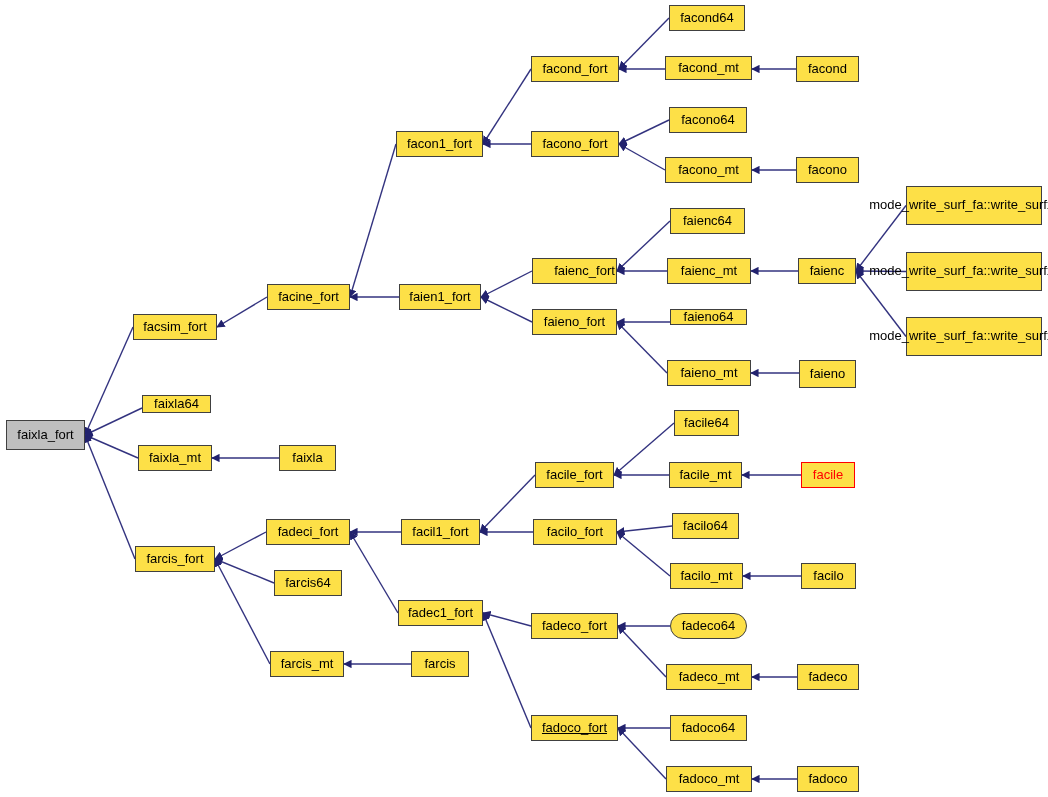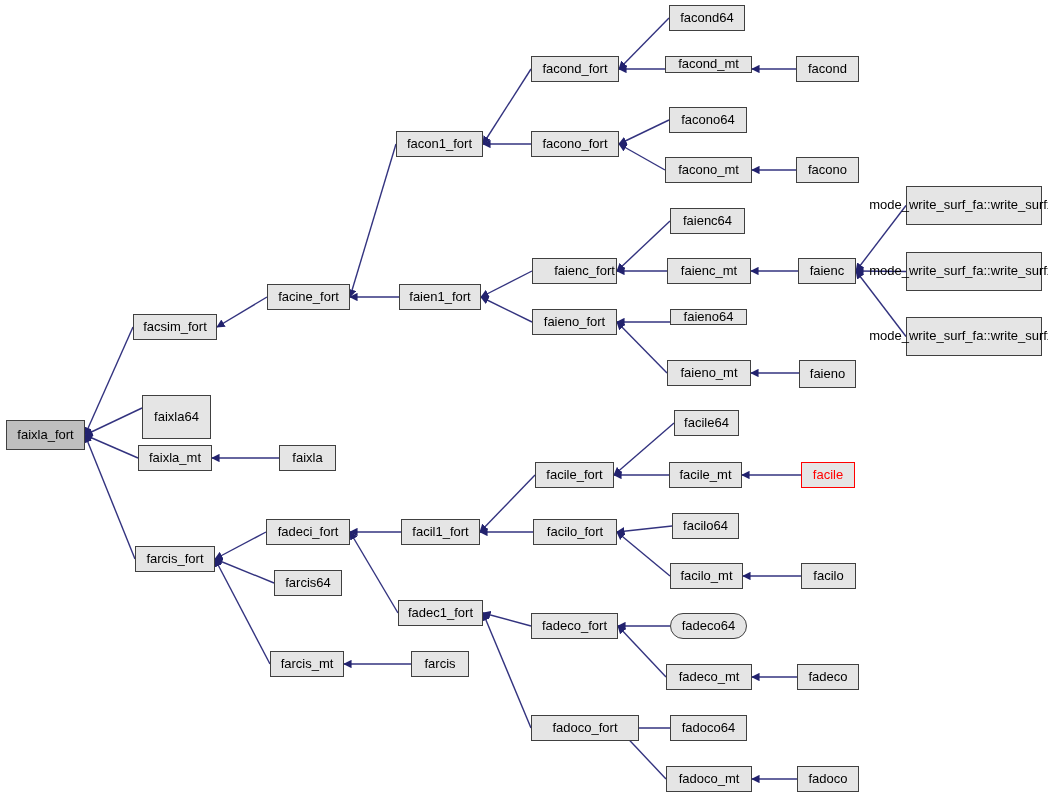--- a/index.html
+++ b/index.html
@@ -10,21 +10,21 @@
     height:797px;
     background:#ffffff;
     font-family:"Liberation Sans","DejaVu Sans",sans-serif;
     overflow:hidden;
   }
   #edges{position:absolute;left:0;top:0;width:1048px;height:797px;}
   .node{
     position:absolute;
     box-sizing:border-box;
     border:1px solid #404040;
-    background:#e5e5e5;
+    background:#fde047;
     color:#000000;
     font-size:13px;
     line-height:1.12;
     display:flex;
     align-items:center;
     justify-content:center;
     text-align:center;
     white-space:pre;
     letter-spacing:0px;
   }
@@ -94,30 +94,30 @@
       <line x1="666" y1="677" x2="618" y2="626" stroke="#33337f" stroke-width="1.4" marker-end="url(#arrow)"></line>
       <line x1="797" y1="677" x2="752" y2="677" stroke="#33337f" stroke-width="1.4" marker-end="url(#arrow)"></line>
       <line x1="531" y1="728" x2="483" y2="613" stroke="#33337f" stroke-width="1.4" marker-end="url(#arrow)"></line>
       <line x1="670" y1="728" x2="618" y2="728" stroke="#33337f" stroke-width="1.4" marker-end="url(#arrow)"></line>
       <line x1="666" y1="779" x2="618" y2="728" stroke="#33337f" stroke-width="1.4" marker-end="url(#arrow)"></line>
       <line x1="797" y1="779" x2="752" y2="779" stroke="#33337f" stroke-width="1.4" marker-end="url(#arrow)"></line>
     </svg>
   <div id="nodes">
       <div class="node current" style="left: 6px; top: 420px; width: 79px; height: 30px;"><span>faixla_fort</span></div>
       <div class="node" style="left: 133px; top: 314px; width: 84px; height: 26px;"><span>facsim_fort</span></div>
-      <div class="node" style="left: 142px; top: 395px; width: 69px; height: 44px;"><span>faixla64</span></div>
+      <div class="node" style="left: 142px; top: 395px; width: 69px; height: 18px;"><span>faixla64</span></div>
       <div class="node" style="left: 138px; top: 445px; width: 74px; height: 26px;"><span>faixla_mt</span></div>
       <div class="node" style="left: 279px; top: 445px; width: 57px; height: 26px;"><span>faixla</span></div>
       <div class="node" style="left: 135px; top: 546px; width: 80px; height: 26px;"><span>farcis_fort</span></div>
       <div class="node" style="left: 267px; top: 284px; width: 83px; height: 26px;"><span>facine_fort</span></div>
       <div class="node" style="left: 399px; top: 284px; width: 82px; height: 26px;"><span>faien1_fort</span></div>
       <div class="node" style="left: 396px; top: 131px; width: 87px; height: 26px;"><span>facon1_fort</span></div>
       <div class="node" style="left: 531px; top: 56px; width: 88px; height: 26px;"><span>facond_fort</span></div>
       <div class="node" style="left: 669px; top: 5px; width: 76px; height: 26px;"><span>facond64</span></div>
-      <div class="node" style="left: 665px; top: 56px; width: 87px; height: 17px;"><span>facond_mt</span></div>
+      <div class="node" style="left: 665px; top: 56px; width: 87px; height: 24px;"><span>facond_mt</span></div>
       <div class="node" style="left: 796px; top: 56px; width: 63px; height: 26px;"><span>facond</span></div>
       <div class="node" style="left: 531px; top: 131px; width: 88px; height: 26px;"><span>facono_fort</span></div>
       <div class="node" style="left: 669px; top: 107px; width: 78px; height: 26px;"><span>facono64</span></div>
       <div class="node" style="left: 665px; top: 157px; width: 87px; height: 26px;"><span>facono_mt</span></div>
       <div class="node" style="left: 796px; top: 157px; width: 63px; height: 26px;"><span>facono</span></div>
       <div class="node" style="left: 532px; top: 258px; width: 85px; height: 26px; padding-left: 20px;"><span>faienc_fort</span></div>
       <div class="node" style="left: 670px; top: 208px; width: 75px; height: 26px;"><span>faienc64</span></div>
       <div class="node" style="left: 667px; top: 258px; width: 84px; height: 26px;"><span>faienc_mt</span></div>
       <div class="node" style="left: 798px; top: 258px; width: 58px; height: 26px;"><span>faienc</span></div>
       <div class="node" style="left: 532px; top: 309px; width: 85px; height: 26px;"><span>faieno_fort</span></div>
@@ -138,18 +138,18 @@
       <div class="node" style="left: 801px; top: 563px; width: 55px; height: 26px;"><span>facilo</span></div>
       <div class="node" style="left: 266px; top: 519px; width: 84px; height: 26px;"><span>fadeci_fort</span></div>
       <div class="node" style="left: 274px; top: 570px; width: 68px; height: 26px;"><span>farcis64</span></div>
       <div class="node" style="left: 398px; top: 600px; width: 85px; height: 26px;"><span>fadec1_fort</span></div>
       <div class="node" style="left: 270px; top: 651px; width: 74px; height: 26px;"><span>farcis_mt</span></div>
       <div class="node" style="left: 411px; top: 651px; width: 58px; height: 26px;"><span>farcis</span></div>
       <div class="node" style="left: 531px; top: 613px; width: 87px; height: 26px; align-items: center;"><span>fadeco_fort</span></div>
       <div class="node" style="left: 670px; top: 613px; width: 77px; height: 26px; border-radius: 13px;"><span>fadeco64</span></div>
       <div class="node" style="left: 666px; top: 664px; width: 86px; height: 26px;"><span>fadeco_mt</span></div>
       <div class="node" style="left: 797px; top: 664px; width: 62px; height: 26px;"><span>fadeco</span></div>
-      <div class="node" style="left: 531px; top: 715px; width: 108px; height: 26px;"><span>fadoco_fort</span></div>
+      <div class="node" style="left: 531px; top: 715px; width: 87px; height: 26px; text-decoration: underline;"><span>fadoco_fort</span></div>
       <div class="node" style="left: 670px; top: 715px; width: 77px; height: 26px;"><span>fadoco64</span></div>
       <div class="node" style="left: 666px; top: 766px; width: 86px; height: 26px;"><span>fadoco_mt</span></div>
       <div class="node" style="left: 797px; top: 766px; width: 62px; height: 26px;"><span>fadoco</span></div>
     </div>
 </div>
 
 </body></html>

